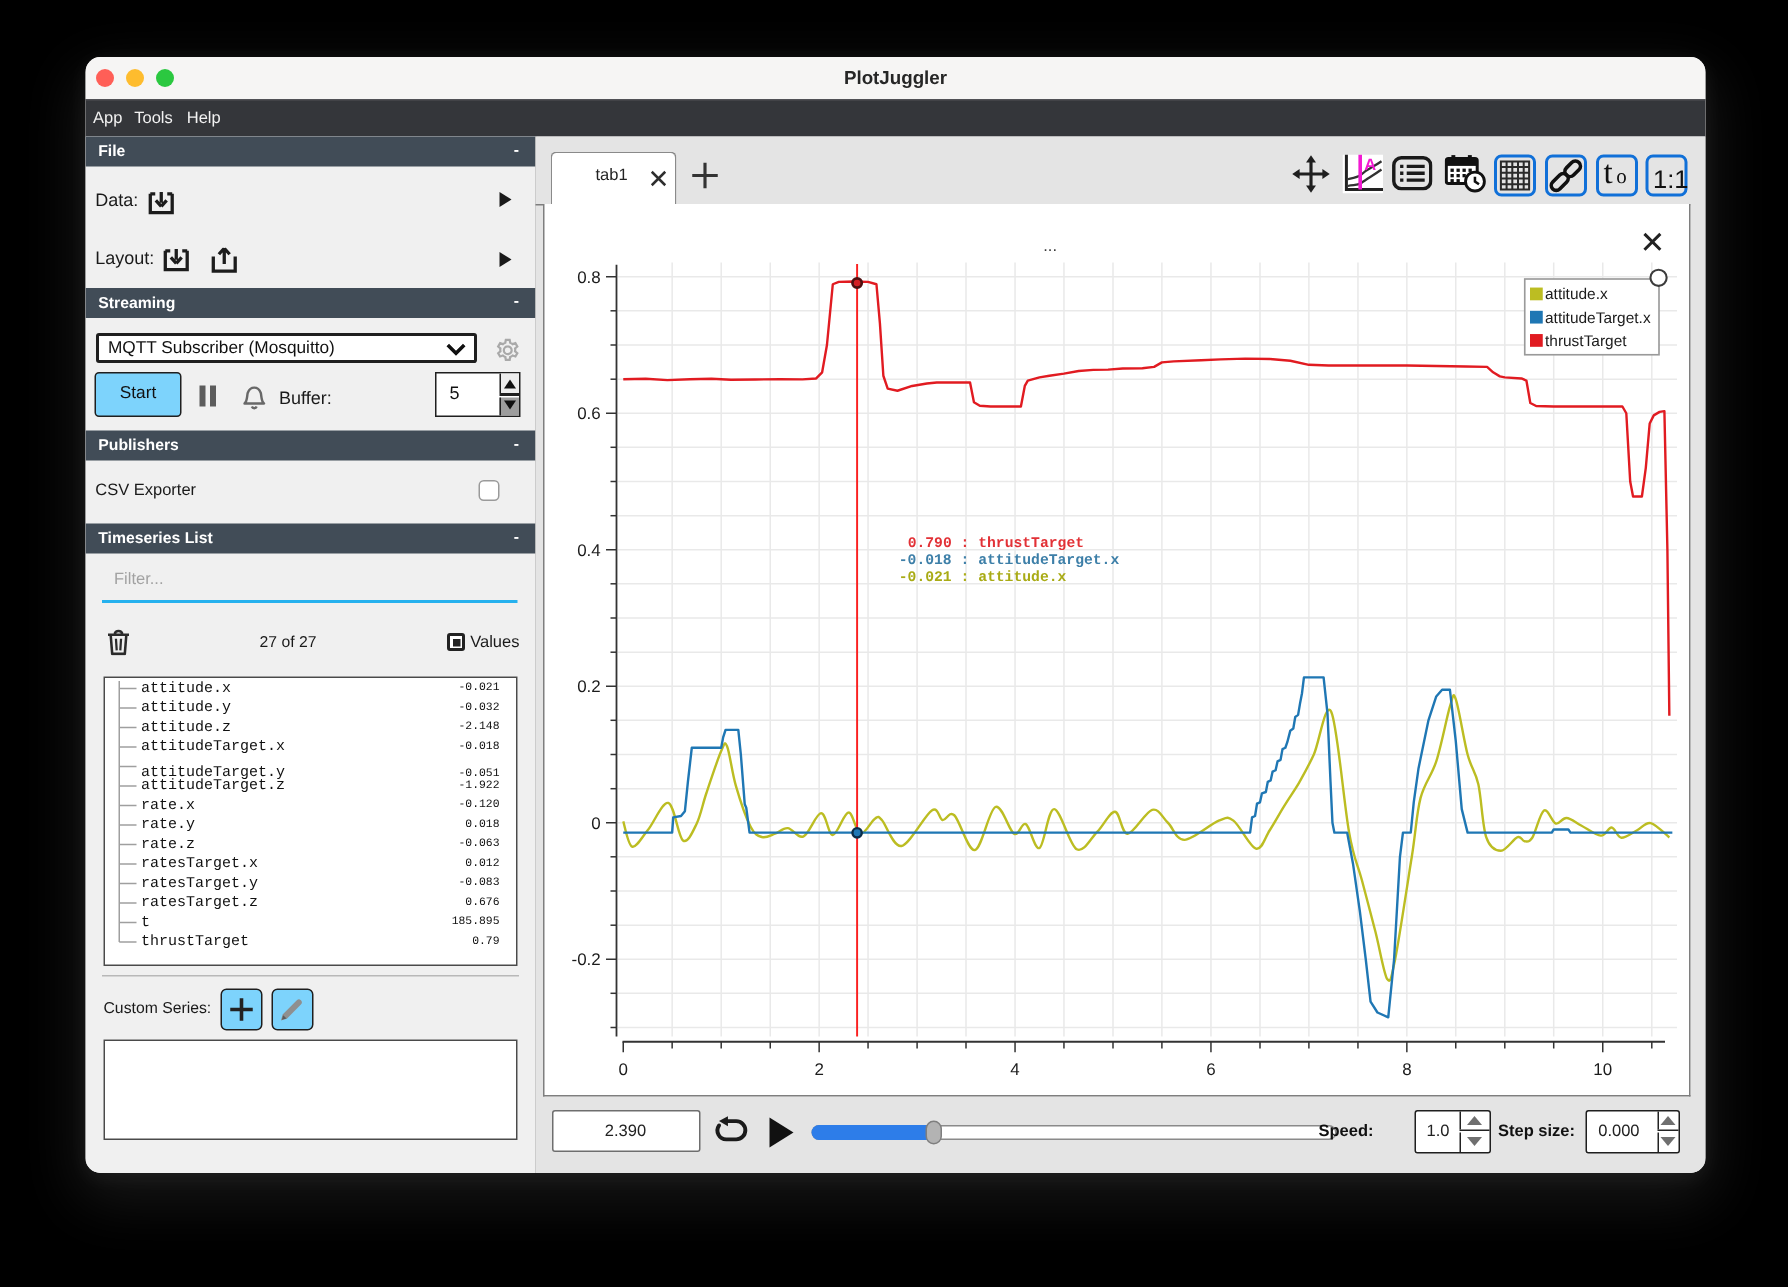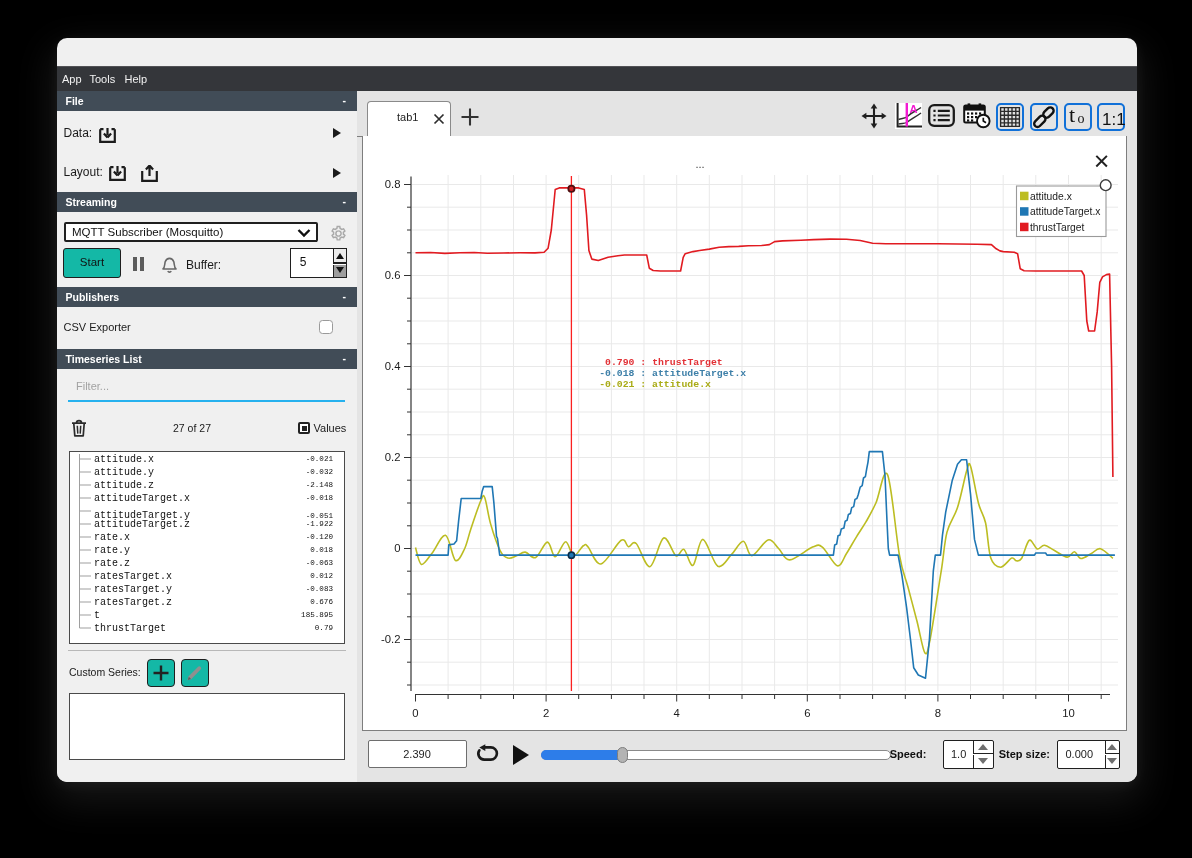--- a/index.html
+++ b/index.html
@@ -20,21 +20,21 @@
 .shead { position:absolute; left:0; width:300px; height:20px; background:#414c57;
   color:#fff; font-size:10.5px; font-weight:700; line-height:20px; }
 .shead span.t { position:absolute; left:8.5px; }
 .shead span.m { position:absolute; right:11px; top:-1px; }
 .lbl { position:absolute; font-size:12px; color:#1a1a1a; }
 .arrowr { position:absolute; width:0; height:0; border-left:8px solid #1a1a1a;
   border-top:5px solid transparent; border-bottom:5px solid transparent; }
 #combo { position:absolute; left:7px; top:130.5px; width:253.5px; height:20.5px;
   background:#fff; border:2px solid #1f1f1f; border-radius:2px; }
 #combo .ct { position:absolute; left:6px; top:0; line-height:17px; font-size:11.5px; color:#111; }
-.btn { position:absolute; background:#14b8a6; border:1.5px solid #1f1f1f; border-radius:3px; }
+.btn { position:absolute; background:#7dd3fc; border:1.5px solid #1f1f1f; border-radius:3px; }
 #startbtn { left:6px; top:157px; width:58px; height:30px; font-size:11.5px; color:#111;
   text-align:center; line-height:27px; }
 .spinbox { position:absolute; background:#fff; border:1.5px solid #1f1f1f; }
 #mainarea { position:absolute; left:300px; top:53px; width:780px; height:691px; background:#e4e4e4; }
 #panetop { position:absolute; left:0; top:44.5px; width:769.5px; height:1px; background:#7e7e7e; }
 #pane { position:absolute; left:5px; top:44.5px; width:764.5px; height:595.5px;
   background:#fff; border:1px solid #7e7e7e; border-top:none; }
 #tab { position:absolute; left:10px; top:10px; width:84px; height:35px; background:#fff;
   border:1px solid #8a8a8a; border-bottom:none; border-radius:4px 4px 0 0; }
 #tab .tt { position:absolute; left:29px; top:0; font-size:11px; color:#222; line-height:31px; }
@@ -52,20 +52,26 @@
 #bottombar { position:absolute; left:300px; top:693px; width:780px; height:51px; }
 #timebox { position:absolute; left:10.5px; top:8.5px; width:99px; height:28.5px;
   background:#fff; border:1.2px solid #6e6e6e; border-radius:2px; text-align:center;
   font-size:11px; color:#222; line-height:26px; }
 .bbl { position:absolute; font-size:11px; font-weight:700; color:#111; top:8.5px;
   height:28.5px; line-height:28.5px; }
 </style>
 </head>
 <body>
 <div id="win">
+  <div id="titlebar">
+    <div class="light" style="left:6.9px; background:#ff5f57;"></div>
+    <div class="light" style="left:26.5px; background:#febc2e;"></div>
+    <div class="light" style="left:46.9px; background:#2bc840;"></div>
+    <div id="title">PlotJuggler</div>
+  </div>
   <div id="menubar">
     <span class="mitem" style="left:5px;">App</span>
     <span class="mitem" style="left:32.5px;">Tools</span>
     <span class="mitem" style="left:67.5px;">Help</span>
   </div>
 
   <div id="sidebar">
     <div class="shead" style="top:0px;">
         <span class="t">File</span>
         <span class="m">-</span>
@@ -449,21 +455,21 @@
   <div id="bottombar">
     <div id="timebox">2.390</div>
     <svg class="abs" style="left:118px; top:12.5px;" width="25" height="22" viewBox="0 0 25 22">
       <path d="M9.5 3.4 H15.8 A5.9 5.9 0 0 1 15.8 15.6 H9.2 A5.9 5.9 0 0 1 4.4 6.3" fill="none" stroke="#1a1a1a" stroke-width="2.6" stroke-linecap="round"></path>
       <path d="M10.3 0.2 L4.3 3.4 L10.3 6.9 Z" fill="#1a1a1a"></path>
     </svg>
     <div class="abs" style="left:156px; top:14px; width:0; height:0; border-left:16px solid #111; border-top:10px solid transparent; border-bottom:10px solid transparent;"></div>
     <div class="abs" style="left:183.7px; top:19px; width:350px; height:9.5px; background:#fff; border:1.2px solid #8a8a8a; border-radius:5px;"></div>
     <div class="abs" style="left:183.7px; top:19px; width:81.3px; height:9.5px; background:#2d7de9; border-radius:5px 0 0 5px;"></div>
     <div class="abs" style="left:260px; top:15.5px; width:11px; height:16px; background:#b3b3b3; border:1.2px solid #7e7e7e; border-radius:5.5px;"></div>
-    <div class="bbl" style="left:522px; width:58px; text-align:center;">Speed:</div>
+    <div class="bbl" style="left:522px; width:58px; text-align:left;">Speed:</div>
     <div class="spinbox" style="left:586px; top:8.5px; width:50.5px; height:29px; border-width:1.3px; border-radius:2px;">
       <div class="abs" style="left:7px; top:0; font-size:11px; line-height:26px; color:#222;">1.0</div>
       <div class="abs" style="right:0; top:0; width:19.5px; height:12.4px; border-left:1.3px solid #222;"></div>
       <div class="abs" style="right:0; bottom:0; width:19.5px; height:12.4px; border-left:1.3px solid #222;"></div>
       <div class="abs" style="right:0; top:12.4px; width:19.5px; height:1.6px; background:#222;"></div>
       <div class="abs" style="right:4.5px; top:3.5px; width:0; height:0; border-bottom:6px solid #6f6f6f; border-left:5px solid transparent; border-right:5px solid transparent;"></div>
       <div class="abs" style="right:4.5px; bottom:3.5px; width:0; height:0; border-top:6px solid #6f6f6f; border-left:5px solid transparent; border-right:5px solid transparent;"></div>
     </div>
     <div class="bbl" style="left:630px; width:63px; text-align:right;">Step size:</div>
     <div class="spinbox" style="left:700px; top:8.5px; width:63px; height:29px; border-width:1.3px; border-radius:2px;">

